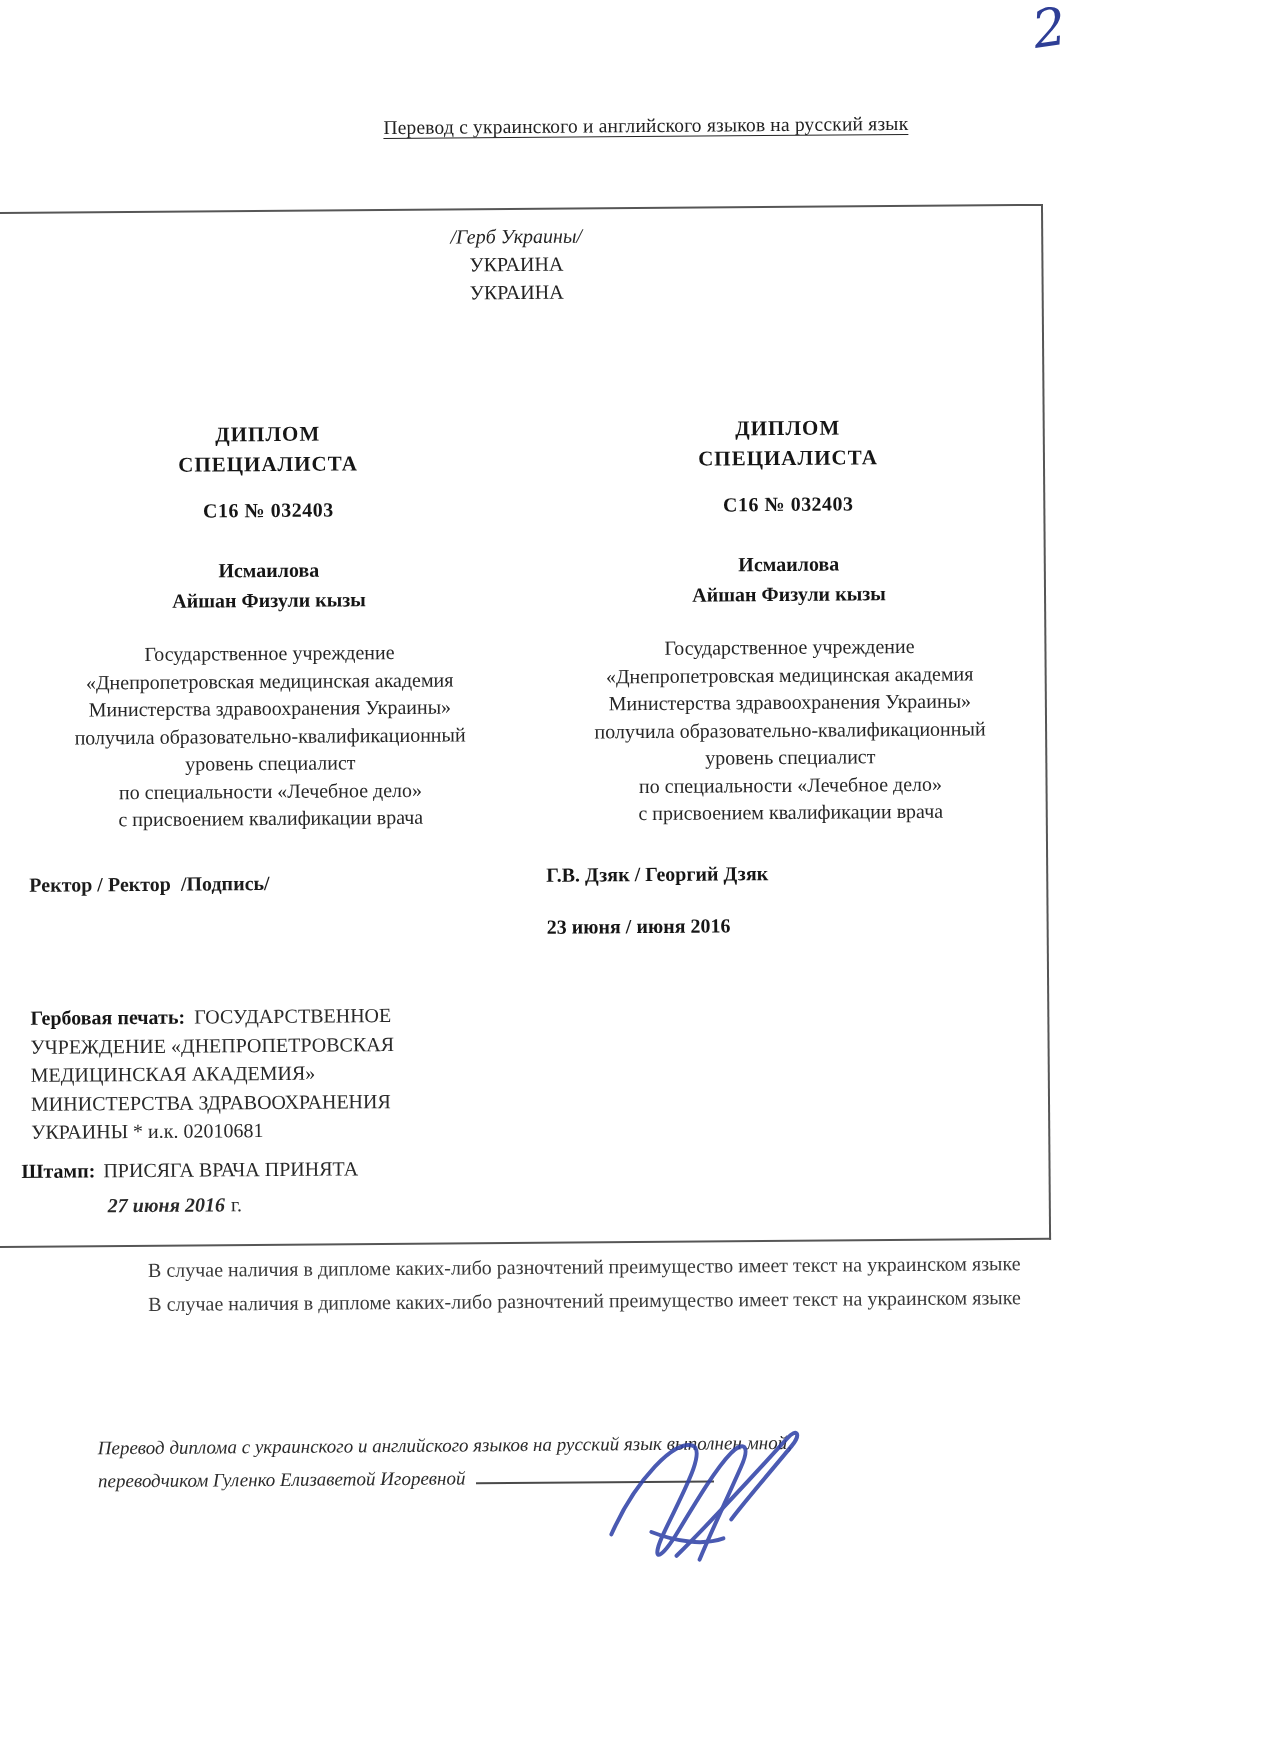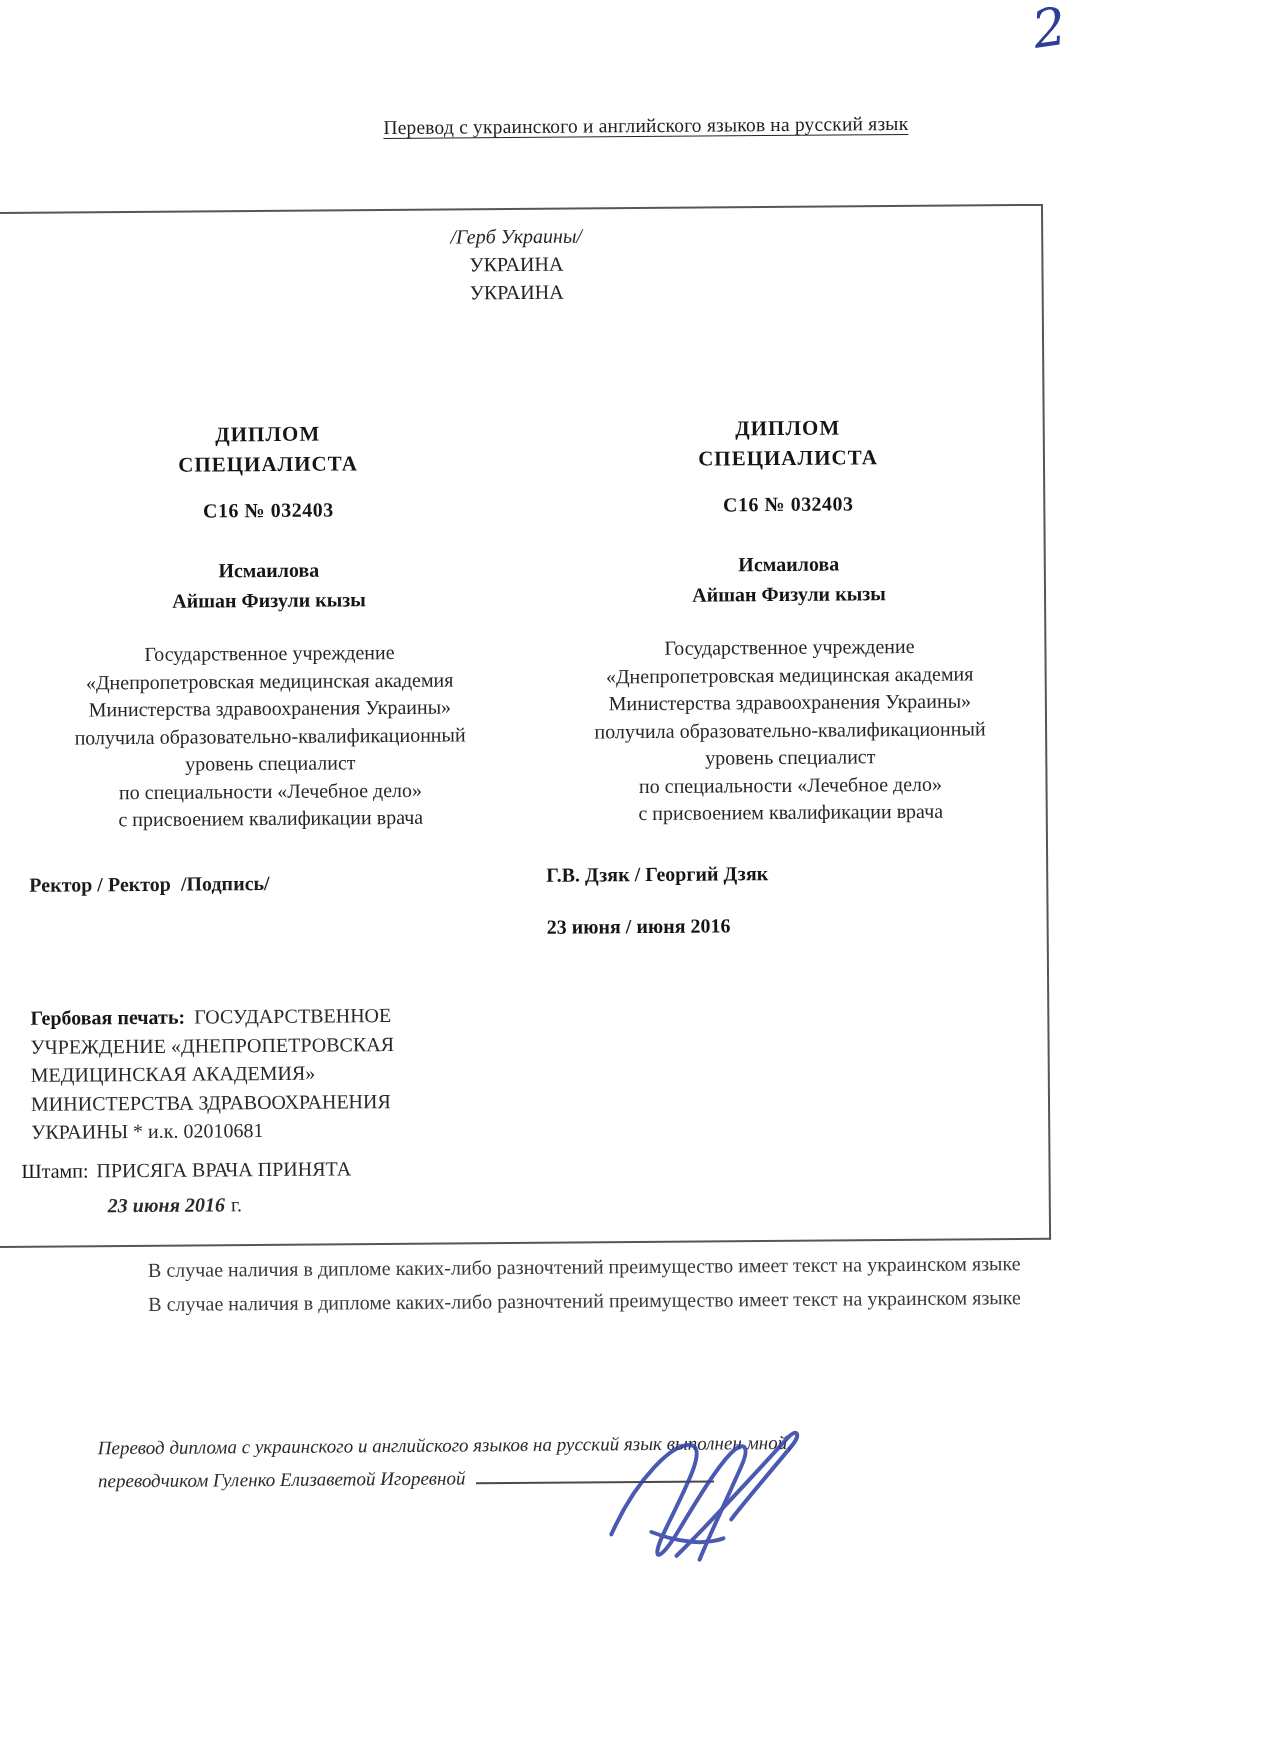--- a/index.html
+++ b/index.html
@@ -48,21 +48,21 @@
   .rector .lbl { font-weight:bold; margin-right:10px; }
   .rector .note { font-weight:bold; }
 
   .dziak { position:absolute; left:545px; top:864px; font-size:20px; font-weight:bold; color:#161616; }
   .issue-date { position:absolute; left:545px; top:916px; font-size:20px; font-weight:bold; color:#161616; }
 
   .seal { position:absolute; left:28px; top:1000px; width:480px; font-size:20px; line-height:28.5px; color:#2a2a2a; }
   .seal .lbl { font-weight:bold; margin-right:9px; color:#161616; }
 
   .stamp { position:absolute; left:18px; top:1152px; font-size:20px; line-height:30px; color:#2a2a2a; }
-  .stamp .lbl { font-weight:normal; margin-right:8px; color:#161616; }
+  .stamp .lbl { font-weight:bold; margin-right:8px; color:#161616; }
   .stamp-date-row { margin-left:86px; margin-top:5px; }
   .stamp-date-row .dt { font-weight:bold; font-style:italic; }
   .stamp-date-row .sfx { margin-left:6px; }
 
   .disclaimer {
     position:absolute; left:40px; top:1250px; width:1080px;
     text-align:center; font-size:20px; line-height:34px; color:#3a3a3a;
   }
 
   .footer {
@@ -148,21 +148,21 @@
       <div>МЕДИЦИНСКАЯ АКАДЕМИЯ»</div>
       <div>МИНИСТЕРСТВА ЗДРАВООХРАНЕНИЯ</div>
       <div>УКРАИНЫ * и.к. 02010681</div>
     </div>
 
     <div class="stamp">
       <div>
         <span class="lbl">Штамп:</span><span>ПРИСЯГА ВРАЧА ПРИНЯТА</span>
       </div>
       <div class="stamp-date-row">
-        <span class="dt">23 июня 2016</span><span class="sfx">г.</span>
+        <span class="dt">27 июня 2016</span><span class="sfx">г.</span>
       </div>
     </div>
 
     <div class="disclaimer">
       <div>В случае наличия в дипломе каких-либо разночтений преимущество имеет текст на украинском языке</div>
       <div>В случае наличия в дипломе каких-либо разночтений преимущество имеет текст на украинском языке</div>
     </div>
 
     <div class="footer">
       <div>Перевод диплома с украинского и английского языков на русский язык выполнен мной,</div>

